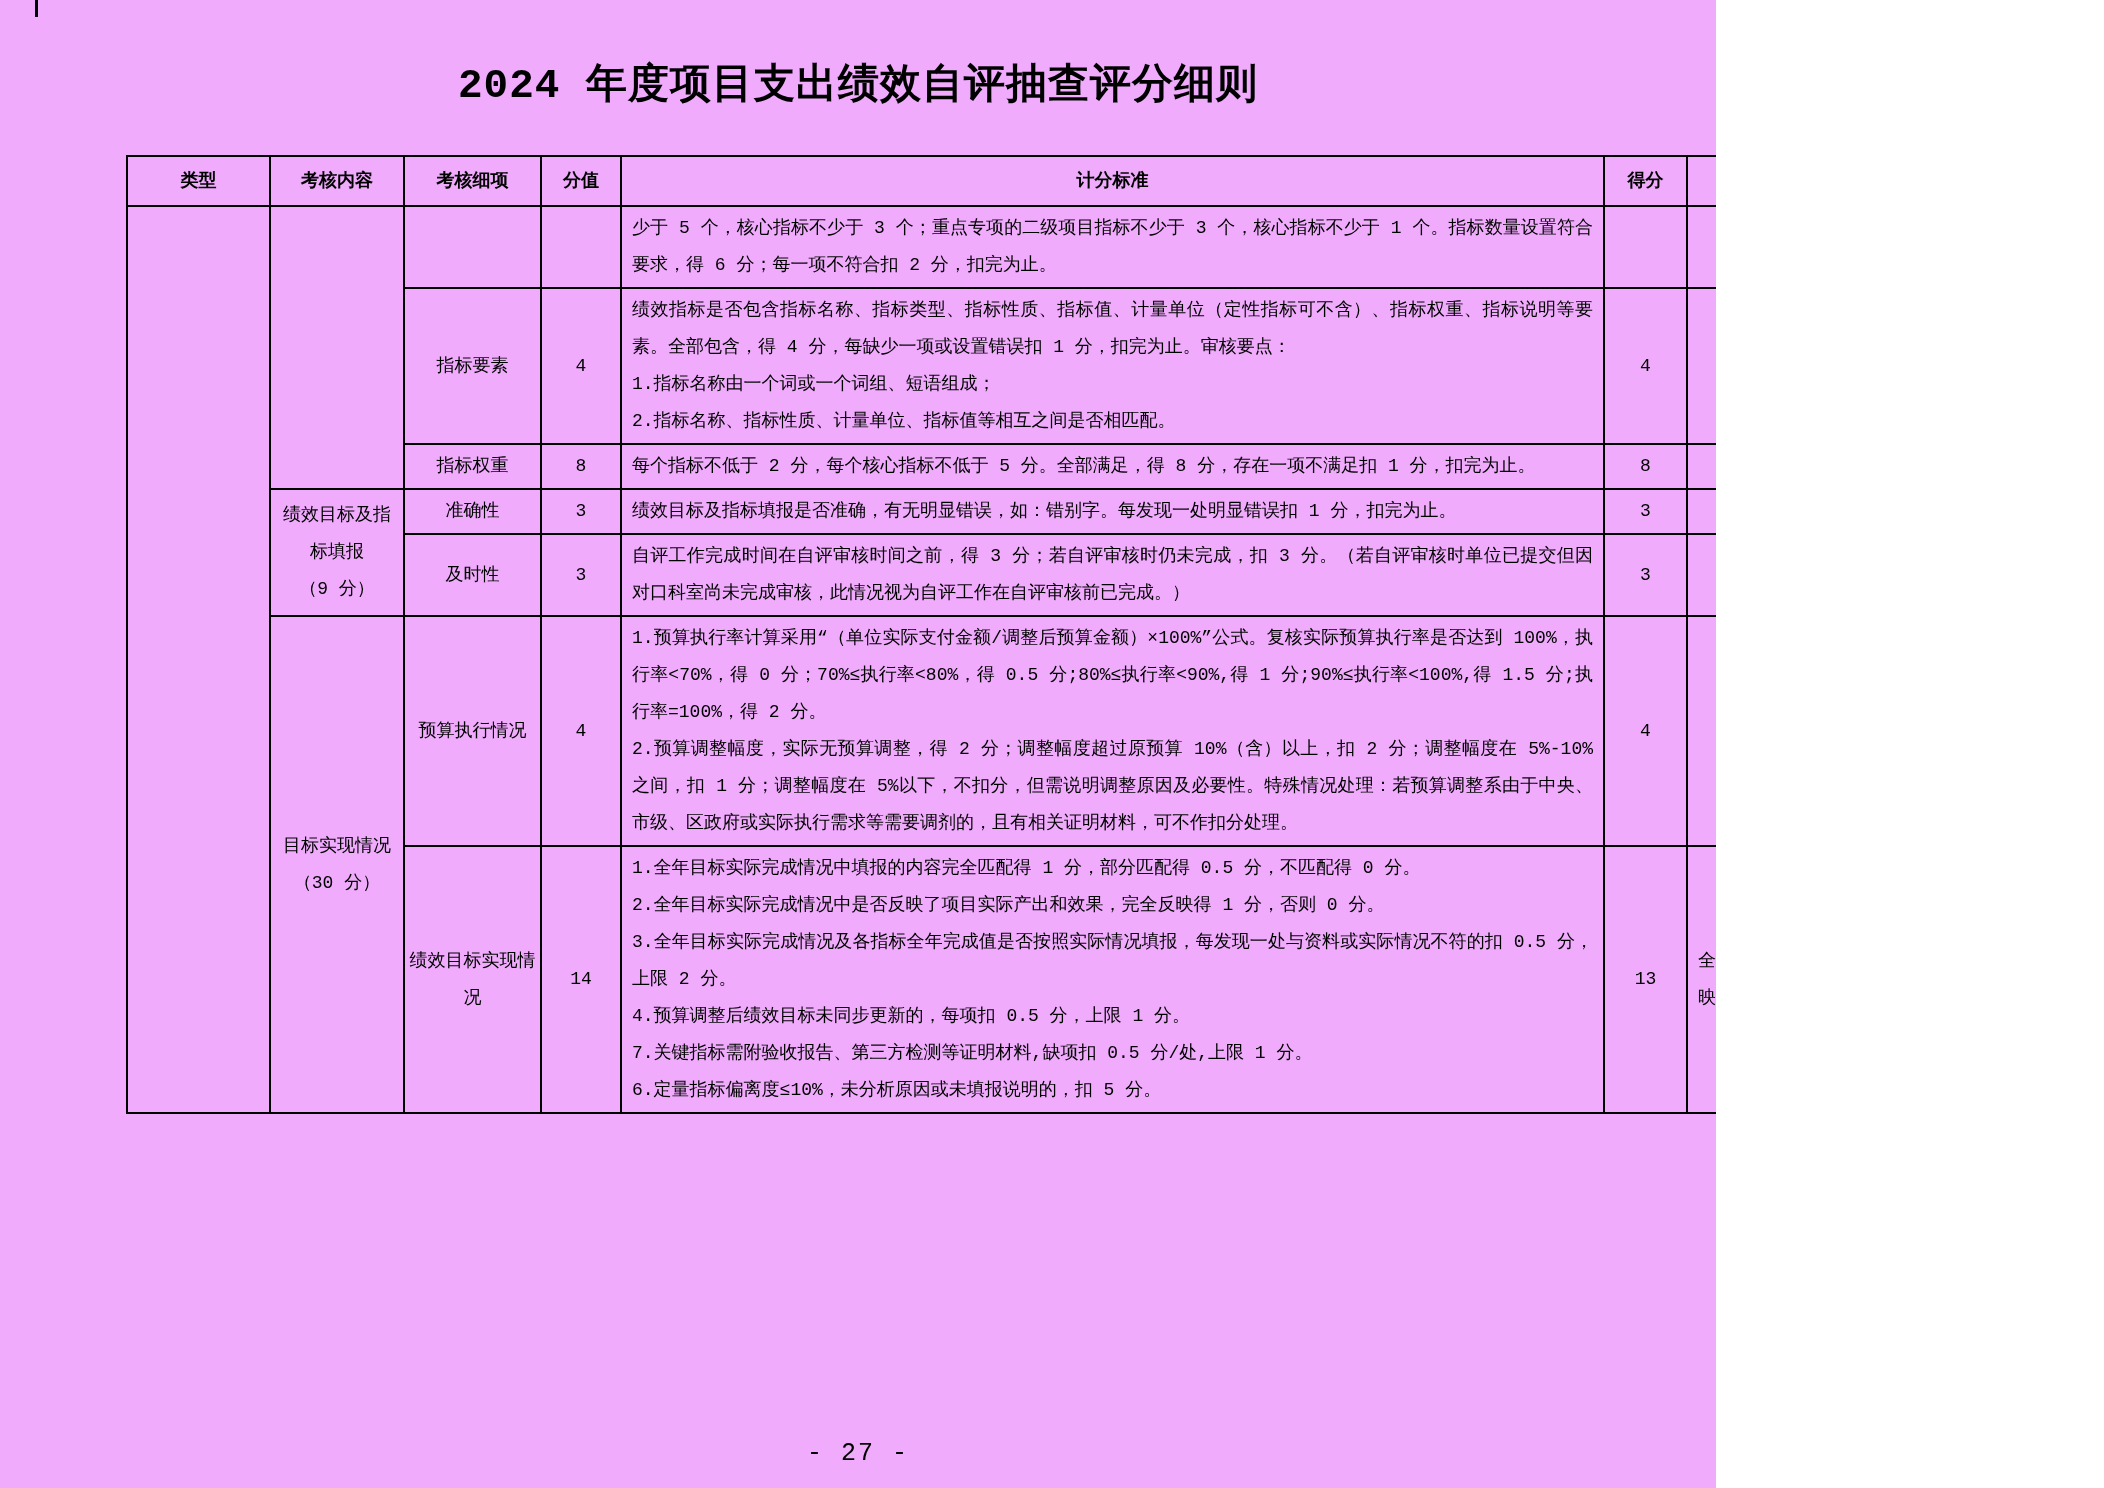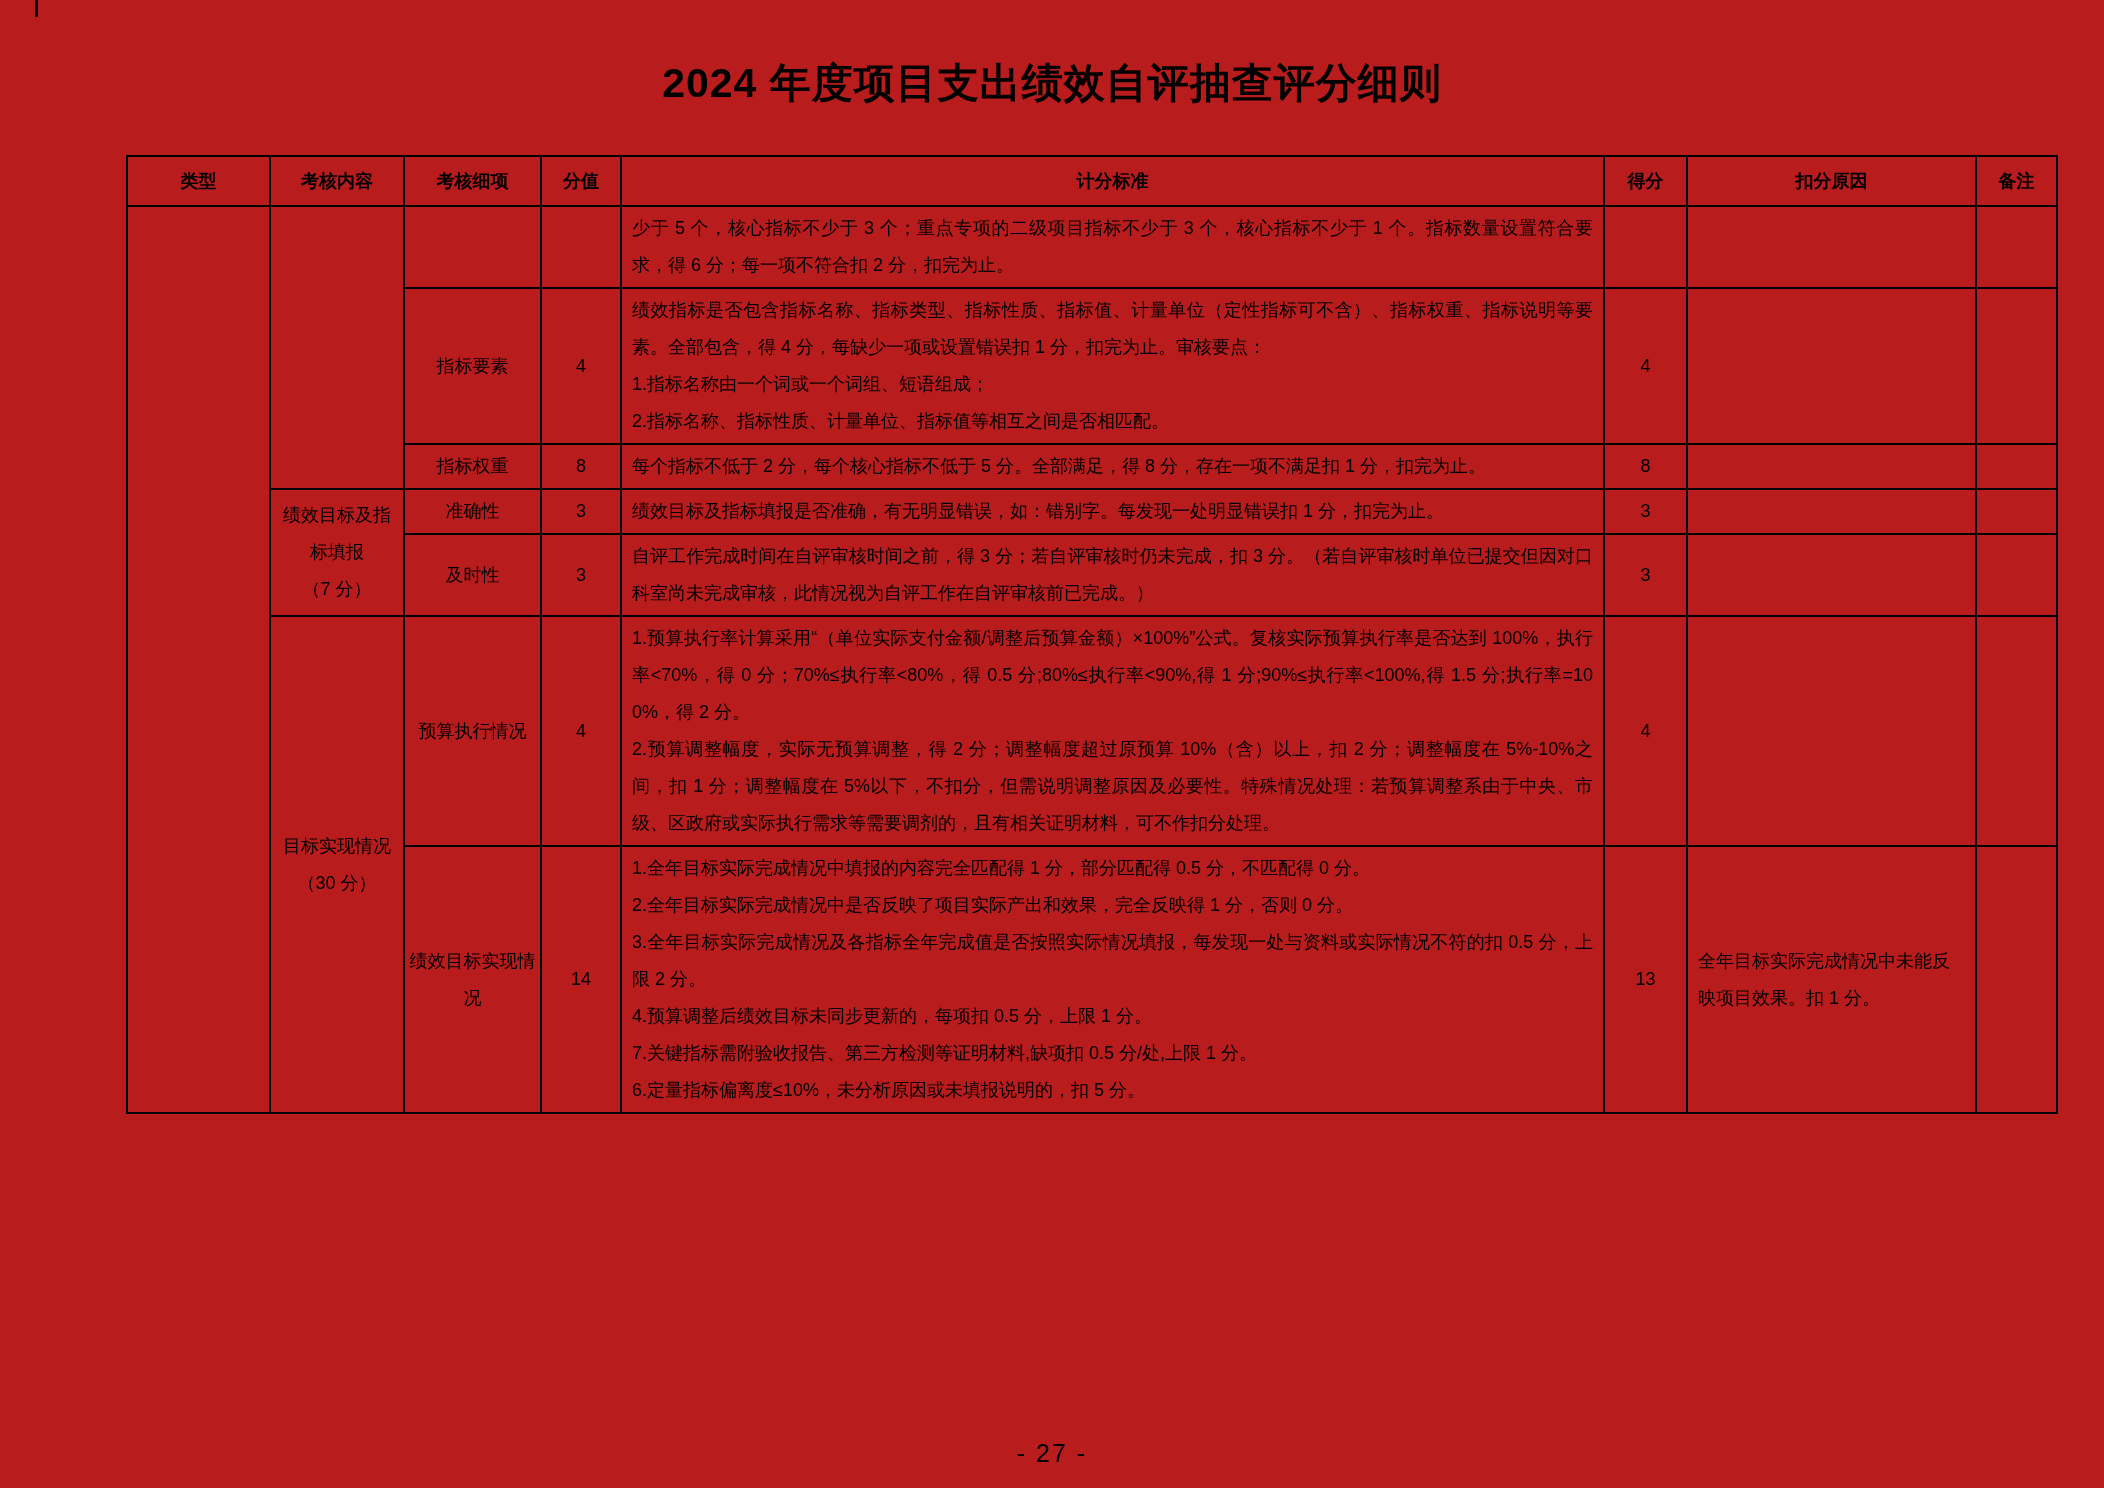--- a/index.html
+++ b/index.html
@@ -1,21 +1,21 @@
 <!DOCTYPE html>
 <html><head>
 <meta charset="utf-8">
 <style>
   html,body{margin:0;padding:0;background:#ffffff;}
   .page{
     position:relative;
-    width:2104px;height:1488px;
-    background:#b91c1c;
+    width:1716px;height:1488px;
+    background:#f0abfc;
     color:#000;
-    font-family:Liberation Sans, sans-serif;
+    font-family:Liberation Mono, monospace;
     overflow:hidden;
   }
   .corner-tick{
     position:absolute;left:35px;top:0;width:3px;height:17px;background:#000;
   }
   .doc-title{
     position:absolute;top:56px;left:0;width:100%;
     text-align:center;
     font-size:41px;font-weight:bold;
     letter-spacing:1px;
@@ -118,21 +118,21 @@
           <p>每个指标不低于 2 分，每个核心指标不低于 5 分。全部满足，得 8 分，存在一项不满足扣 1 分，扣完为止。</p>
         </td>
         <td class="c-center">8</td>
         <td class="deduction-cell"></td>
         <td class="c-center"></td>
       </tr>
 
       <tr>
         <td rowspan="2" class="group-cell">
           <span>绩效目标及指标填报</span>
-          <span class="group-score">（7 分）</span>
+          <span class="group-score">（9 分）</span>
         </td>
         <td class="c-center">准确性</td>
         <td class="c-center">3</td>
         <td class="criteria">
           <p>绩效目标及指标填报是否准确，有无明显错误，如：错别字。每发现一处明显错误扣 1 分，扣完为止。</p>
         </td>
         <td class="c-center">3</td>
         <td class="deduction-cell"></td>
         <td class="c-center"></td>
       </tr>

